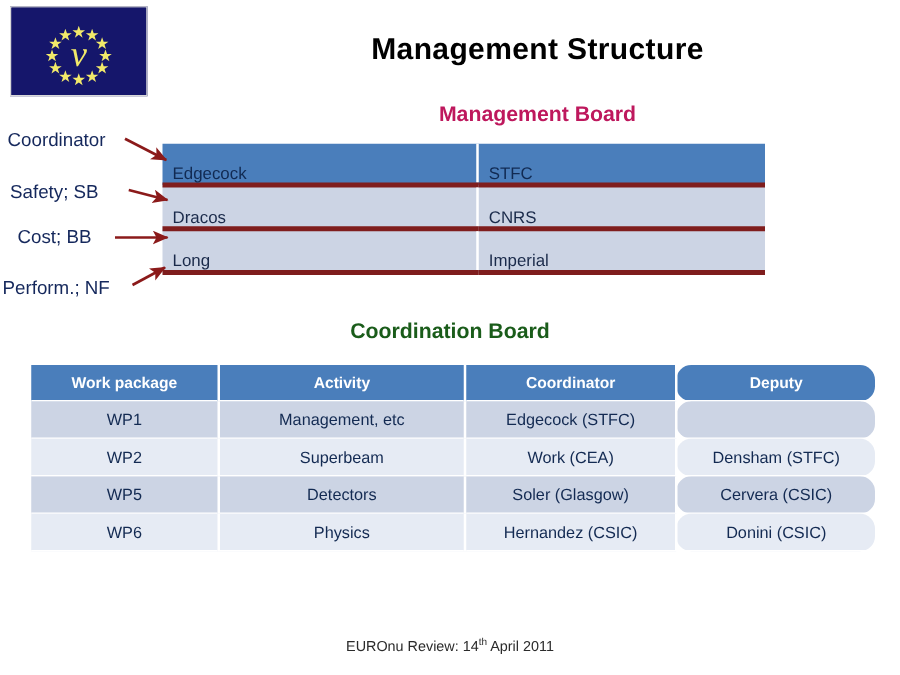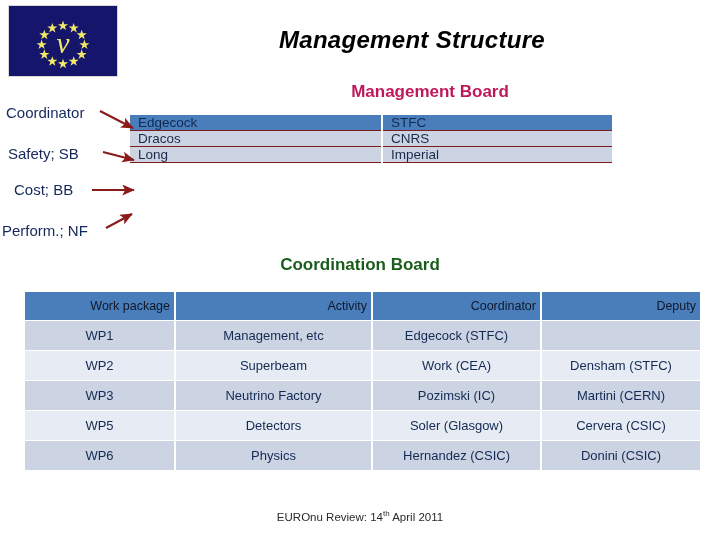--- a/index.html
+++ b/index.html
@@ -24,29 +24,28 @@
     height: 72px;
     background: #15166b;
     border: 1px solid #d8d8d8;
     box-sizing: border-box;
   }
   #eu-logo svg { display: block; width: 100%; height: 100%; }
 
   
   #slide-title {
     position: absolute;
-    left: 132px;
+    left: 150px;
     top: 26px;
     width: 560px;
     text-align: center;
     font-size: 24px;
     font-weight: bold;
     color: #000000;
     letter-spacing: 0.3px;
-    font-style: italic;
   }
   #mb-heading {
     position: absolute;
     left: 150px;
     top: 82px;
     width: 560px;
     text-align: center;
     font-size: 17px;
     font-weight: bold;
     color: #be185d;
@@ -88,23 +87,23 @@
     left: 130px;
     top: 115px;
     width: 482px;
     border-collapse: collapse;
     font-size: 13.5px;
     color: #1a2a4a;
     table-layout: fixed;
   }
   #mb-table td {
     height: 14px;
-    padding: 0 0 0 8px;
+    padding: 16px 0 0 8px;
     vertical-align: middle;
-    border-bottom: 1px solid #7f1d1d;
+    border-bottom: 4px solid #7f1d1d;
   }
   #mb-table td.col-name { width: 243px; }
   #mb-table tr.mb-row-0 td { background: #4a7ebb; color: #112a52; font-weight: normal; }
   #mb-table tr.mb-row-1 td { background: #ccd4e4; }
   #mb-table tr.mb-row-2 td { background: #e6ebf4; }
   #mb-table tr.mb-row-3 td { background: #ccd4e4; margin-left: 32px; }
   #mb-table td.col-org { border-left: 2px solid #ffffff; }
 
   
   #cb-table {
@@ -119,28 +118,27 @@
   }
   #cb-table th, #cb-table td {
     height: 29px;
     text-align: center;
     vertical-align: middle;
     border-right: 2px solid #ffffff;
     border-bottom: 1px solid #ffffff;
     padding: 0 4px;
     font-weight: normal;
   }
-  #cb-table th:last-child, #cb-table td:last-child { border-right: none; }
+  #cb-table th:last-child, #cb-table td:last-child { border-right: none; border-radius: 12px; }
   #cb-table thead th {
     background: #4a7ebb;
-    color: #0f172a;
-    font-weight: normal;
+    color: #ffffff;
+    font-weight: bold;
     font-size: 12.5px;
     height: 28px;
-    text-align: right;
   }
   #cb-table tbody tr:nth-child(odd)  td { background: #ccd4e4; }
   #cb-table tbody tr:nth-child(even) td { background: #e6ebf4; }
   #cb-table col.c-wp  { width: 150px; }
   #cb-table col.c-act { width: 197px; }
   #cb-table col.c-crd { width: 169px; }
   #cb-table col.c-dep { width: 159px; }
 
   
   #footer-note {
@@ -239,26 +237,20 @@
       <td>Edgecock (STFC)</td>
       <td></td>
     </tr>
     <tr>
       <td>WP2</td>
       <td>Superbeam</td>
       <td>Work (CEA)</td>
       <td>Densham (STFC)</td>
     </tr>
     <tr>
-      <td>WP3</td>
-      <td>Neutrino Factory</td>
-      <td>Pozimski (IC)</td>
-      <td>Martini (CERN)</td>
-    </tr>
-    <tr>
       <td>WP5</td>
       <td>Detectors</td>
       <td>Soler (Glasgow)</td>
       <td>Cervera (CSIC)</td>
     </tr>
     <tr>
       <td>WP6</td>
       <td>Physics</td>
       <td>Hernandez (CSIC)</td>
       <td>Donini (CSIC)</td>

